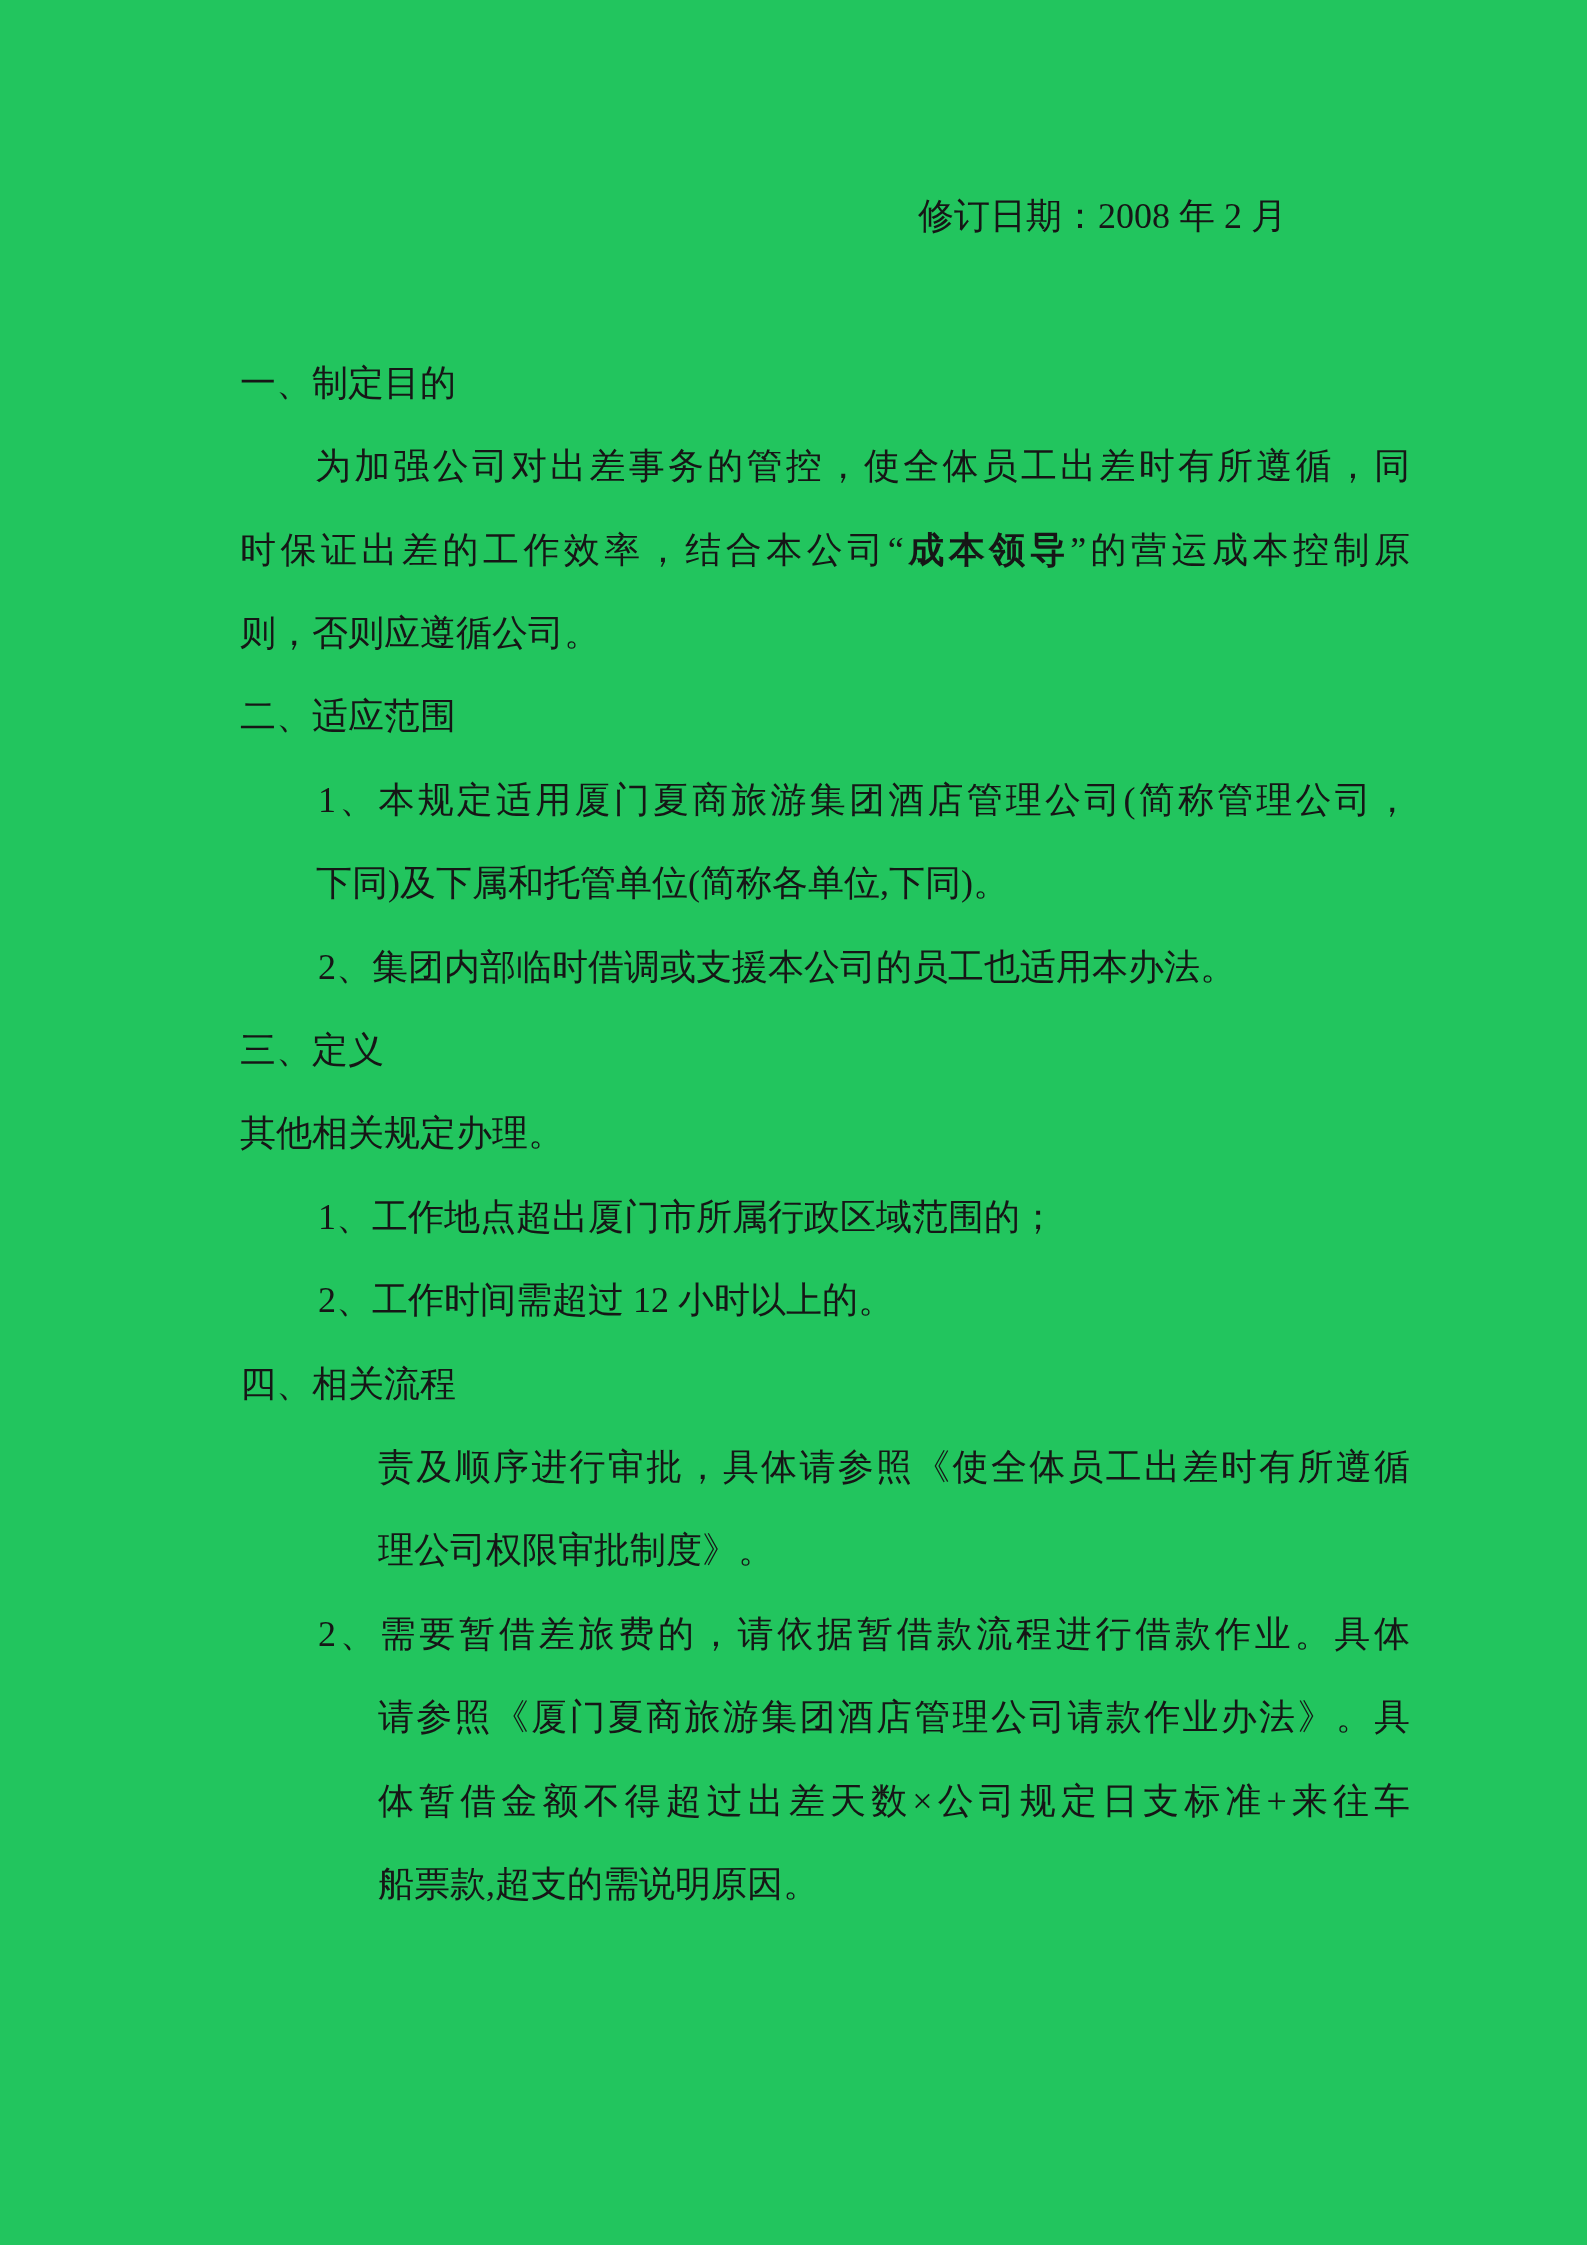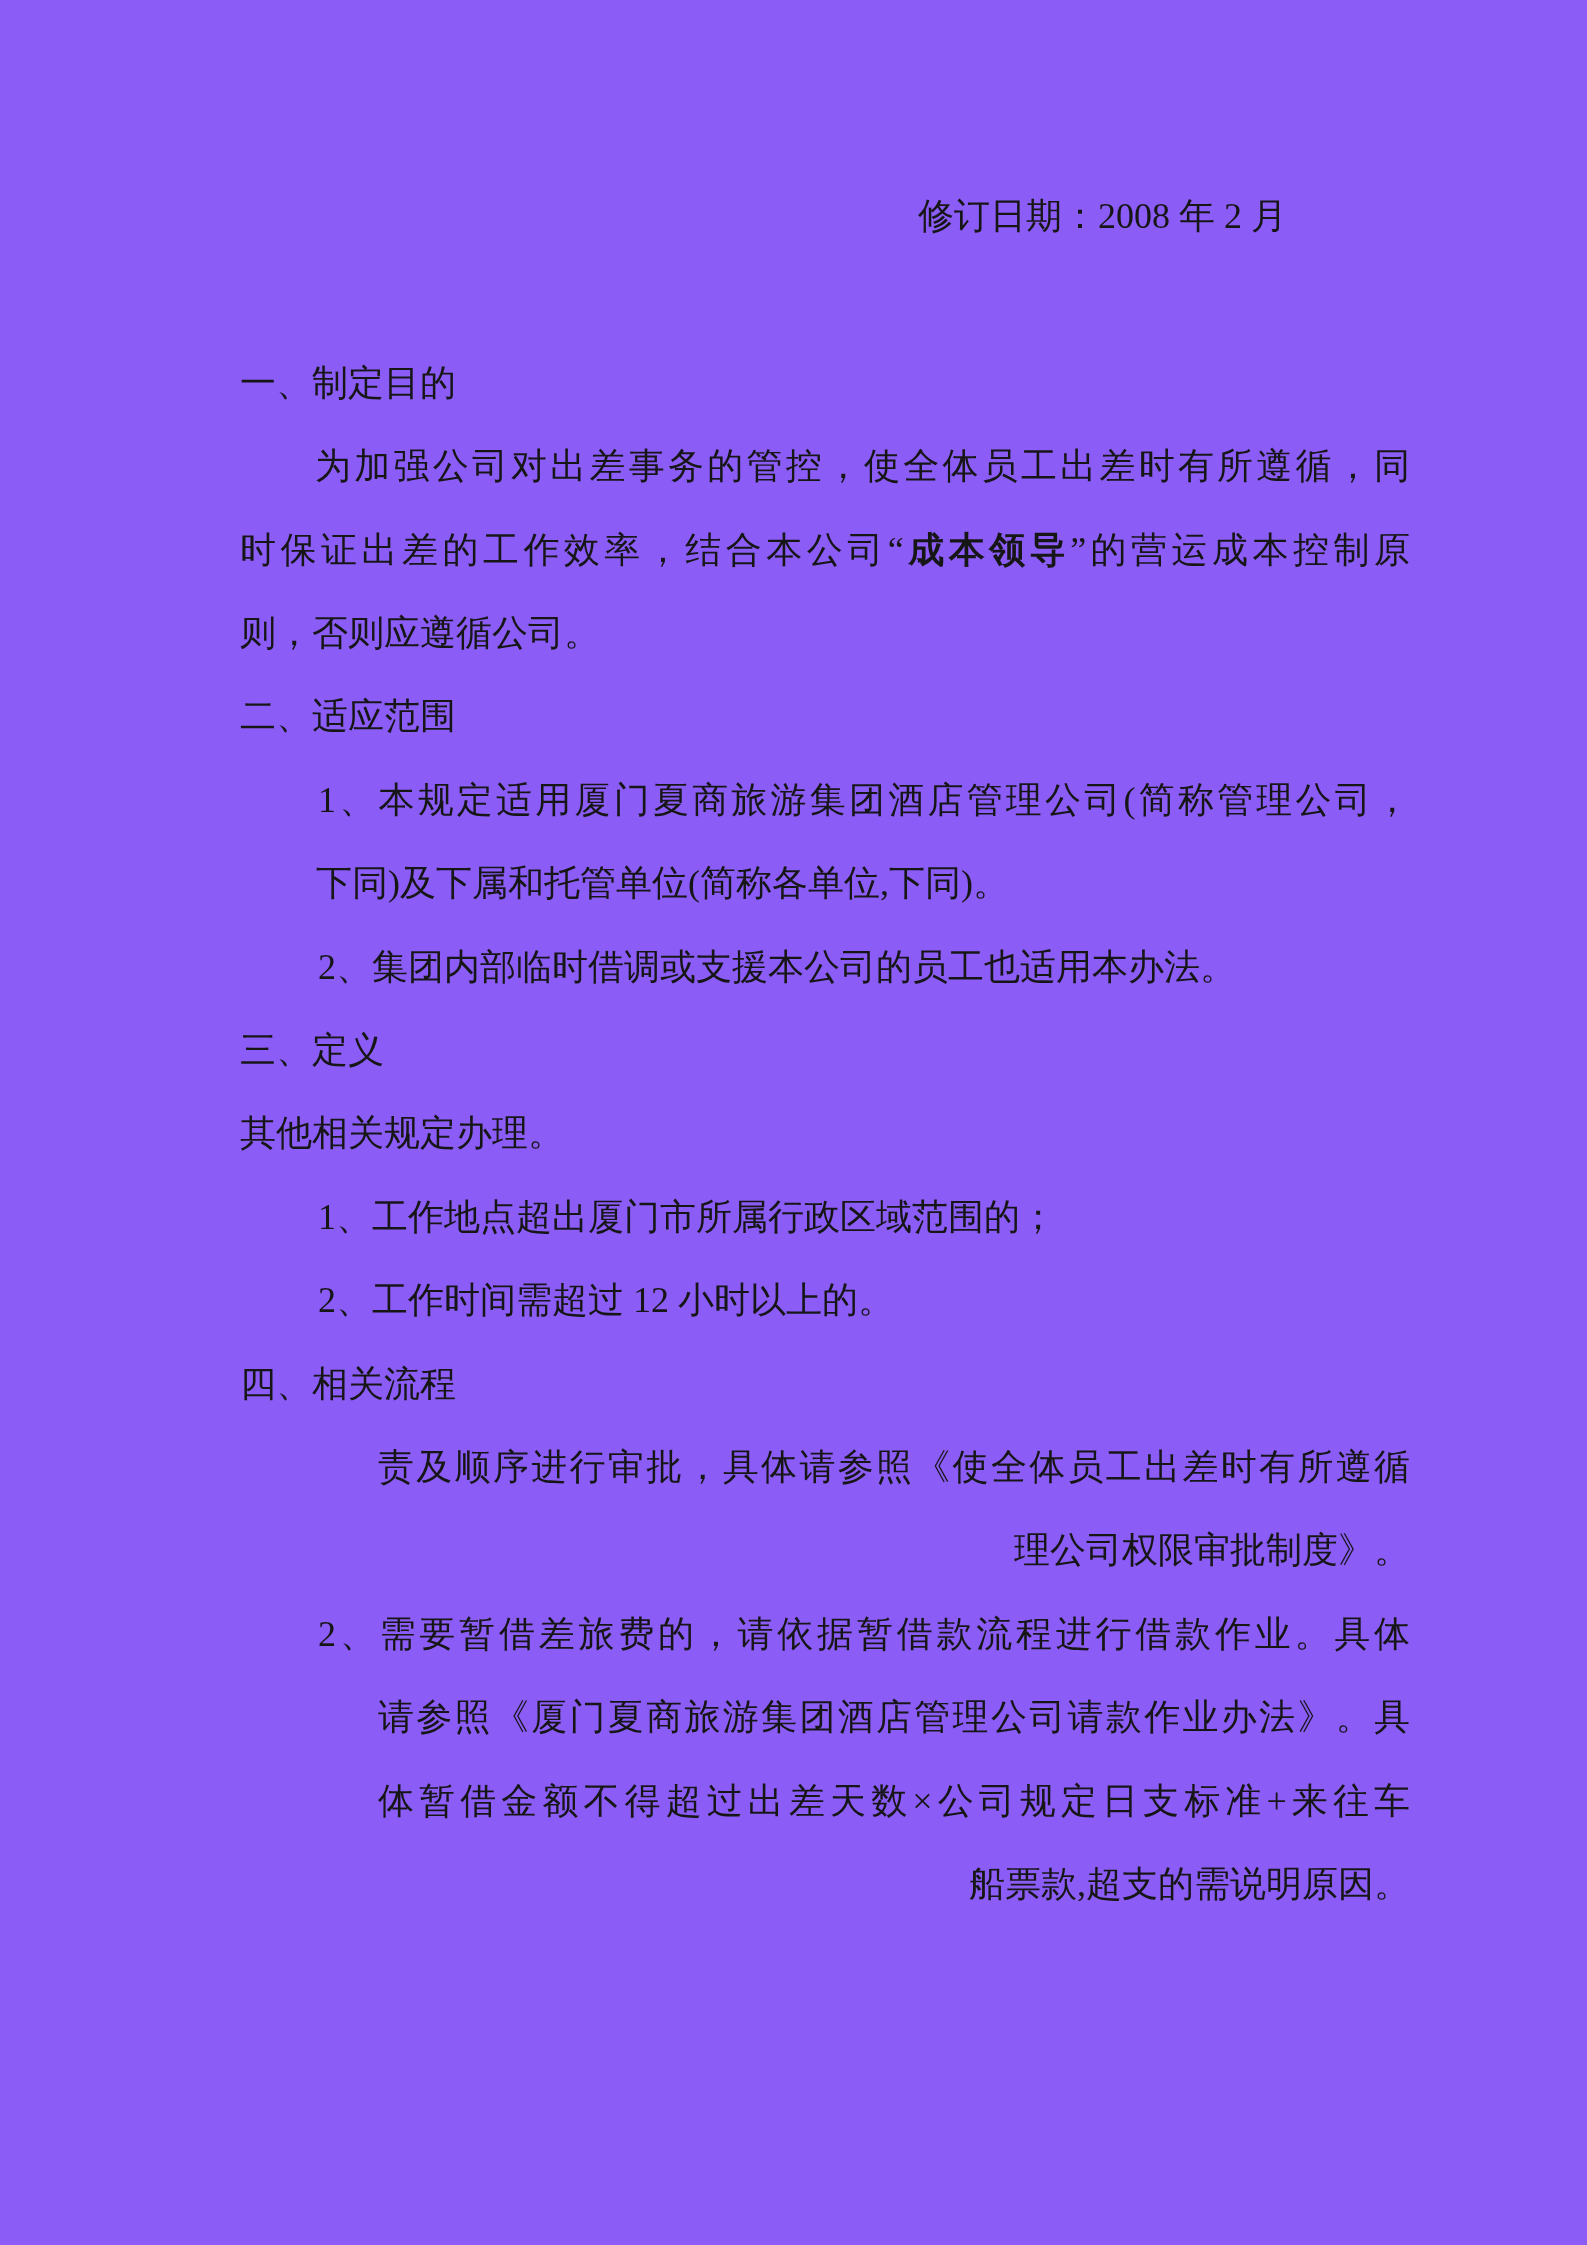--- a/index.html
+++ b/index.html
@@ -1,35 +1,35 @@
 <!DOCTYPE html>
 <html><head>
 <meta charset="utf-8">
 <style>
   html, body { margin: 0; padding: 0; background: #ffffff; }
   .page {
     position: relative;
     width: 1587px;
     height: 2245px;
-    background: #8b5cf6;
+    background: #22c55e;
     box-sizing: border-box;
     padding: 175px 177px 0 240px;
     font-family: "Liberation Serif", "DejaVu Serif", serif;
     font-size: 36px;
     line-height: 83.4px;
     color: #161616;
     overflow: hidden;
   }
   .line { text-align: left; }
   .line.j { text-align: justify; text-align-last: justify; }
   .line.date { text-align: right; padding-right: 123px; }
   .line.pfirst { margin-left: 75px; }
   .line.lfirst { margin-left: 78px; }
   .line.lcont2 { margin-left: 76px; }
-  .line.lcont  { margin-left: 138px; text-align: right; }
+  .line.lcont  { margin-left: 138px; }
   .line.gap { margin-top: 83.4px; }
   .b { font-weight: bold; }
 </style>
 </head>
 <body>
 
 <div class="page">
   <div>
       <div class="line date"><span>修订日期：2008 年 2 月</span></div>
       <div class="line section gap"><span>一、制定目的</span></div>

